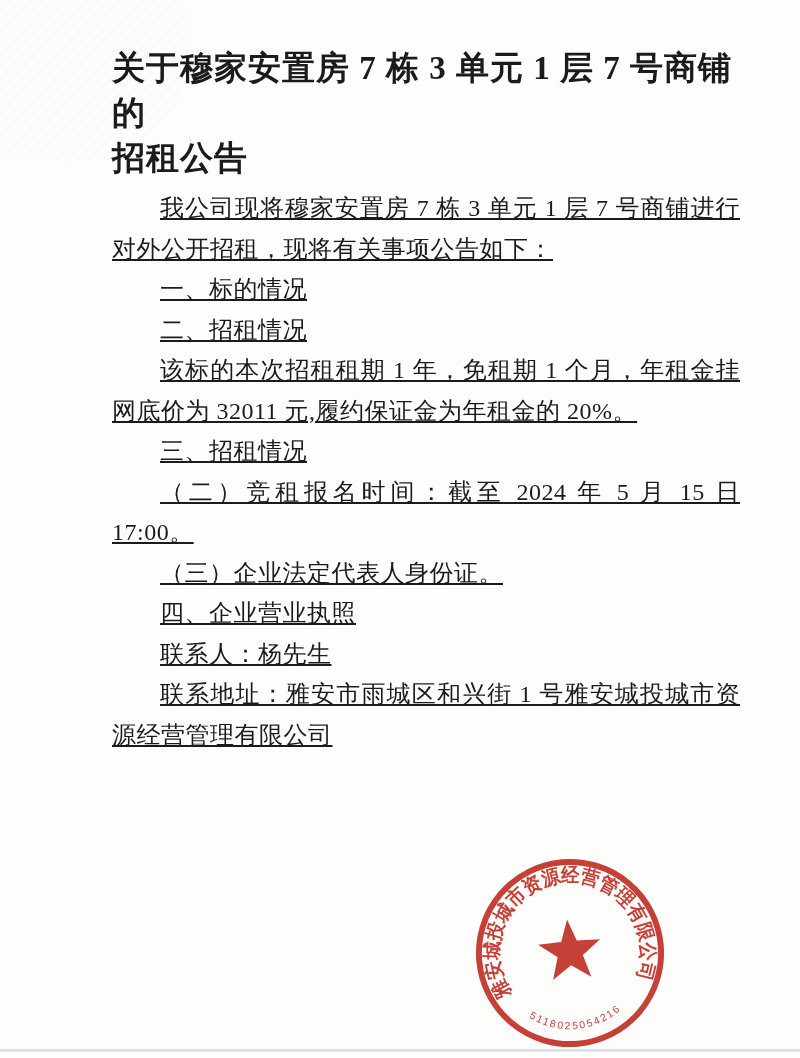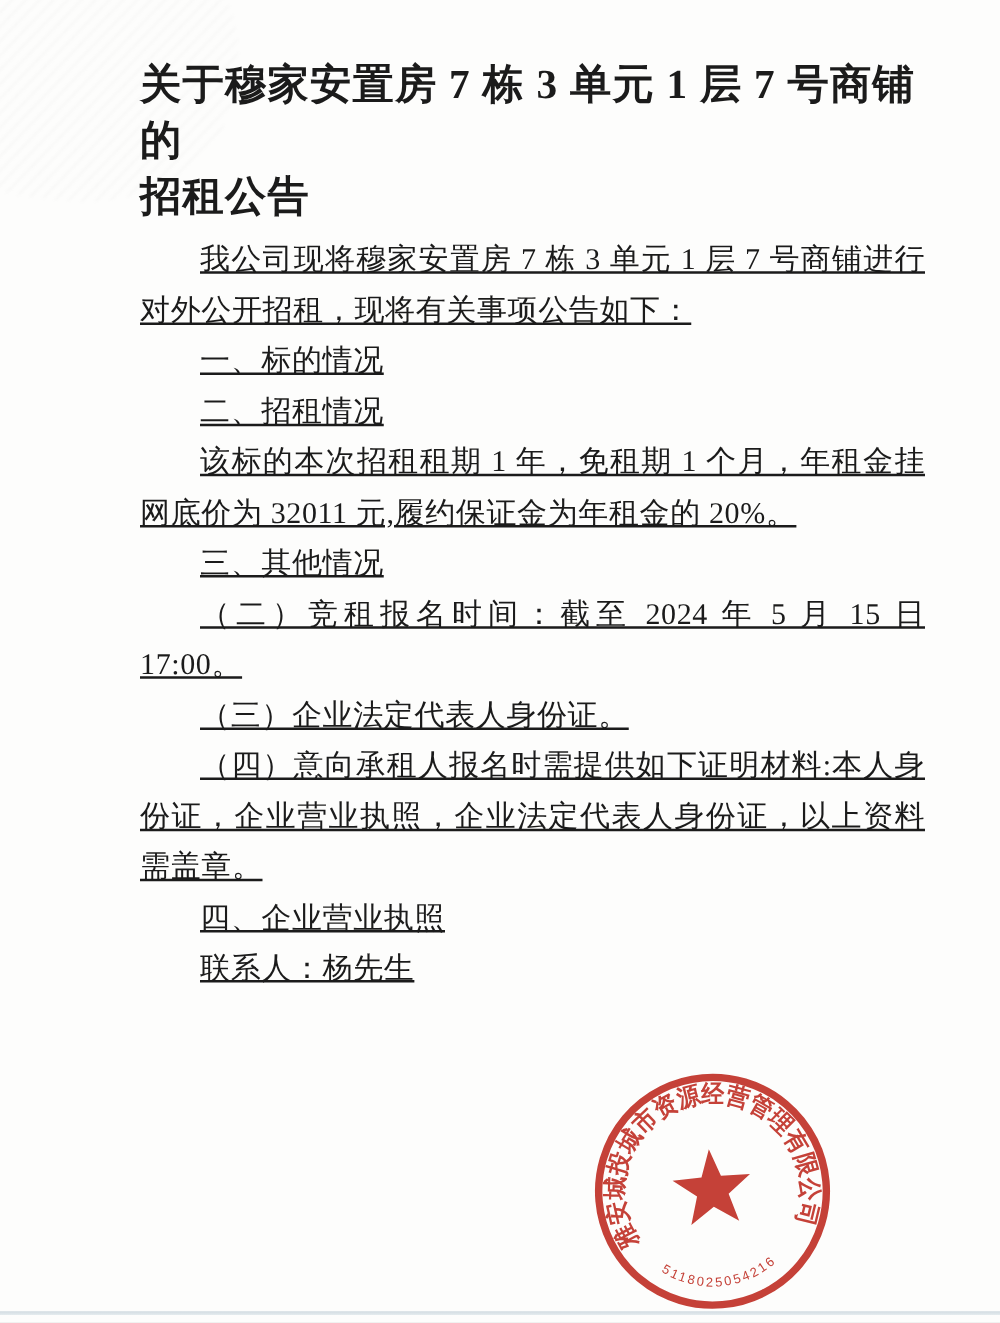--- a/index.html
+++ b/index.html
@@ -90,26 +90,26 @@
     <div class="title">
       <div>关于穆家安置房 7 栋 3 单元 1 层 7 号商铺的</div>
       <div>招租公告</div>
     </div>
 
     <div class="body-text">
         <p>我公司现将穆家安置房 7 栋 3 单元 1 层 7 号商铺进行对外公开招租，现将有关事项公告如下：</p>
         <p>一、标的情况</p>
         <p>二、招租情况</p>
         <p>该标的本次招租租期 1 年，免租期 1 个月，年租金挂网底价为 32011 元,履约保证金为年租金的 20%。</p>
-        <p>三、其他情况</p>
+        <p>三、招租情况</p>
         <p>（二）竞租报名时间：截至 2024 年 5 月 15 日 17:00。</p>
         <p>（三）企业法定代表人身份证。</p>
-        <p>（四）意向承租人报名时需提供如下证明材料:本人身份证，企业营业执照，企业法定代表人身份证，以上资料需盖章。</p>
         <p>四、企业营业执照</p>
         <p>联系人：杨先生</p>
+        <p>联系地址：雅安市雨城区和兴街 1 号雅安城投城市资源经营管理有限公司</p>
       </div>
 
   </div>
 
   <div class="seal">
     <svg viewBox="0 0 200 200">
       <defs>
         <path id="ring-top" d="M 37.6,136 A 72,72 0 1 1 162.4,136" fill="none"></path>
         <path id="ring-bottom" d="M 33.3,138.5 A 77,77 0 0 0 166.7,138.5" fill="none"></path>
       </defs>

